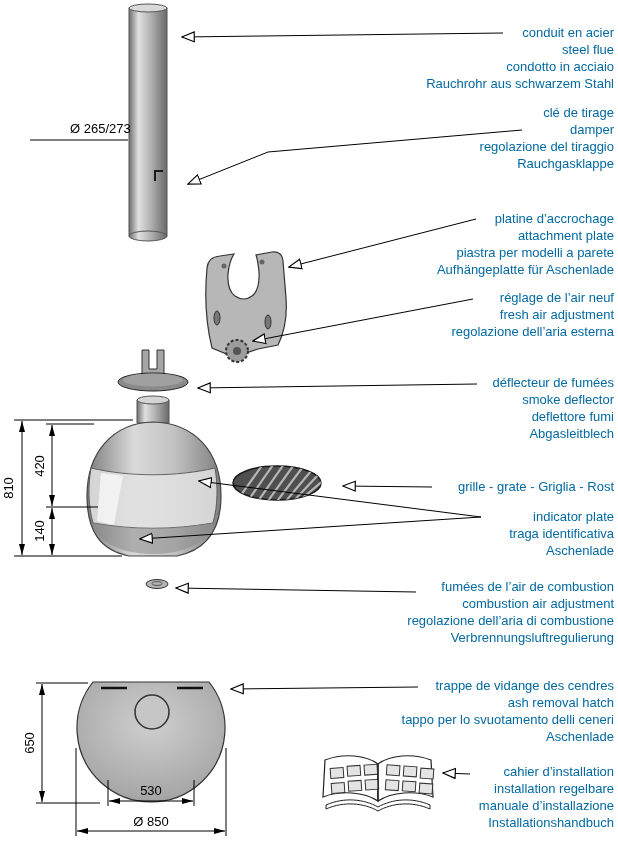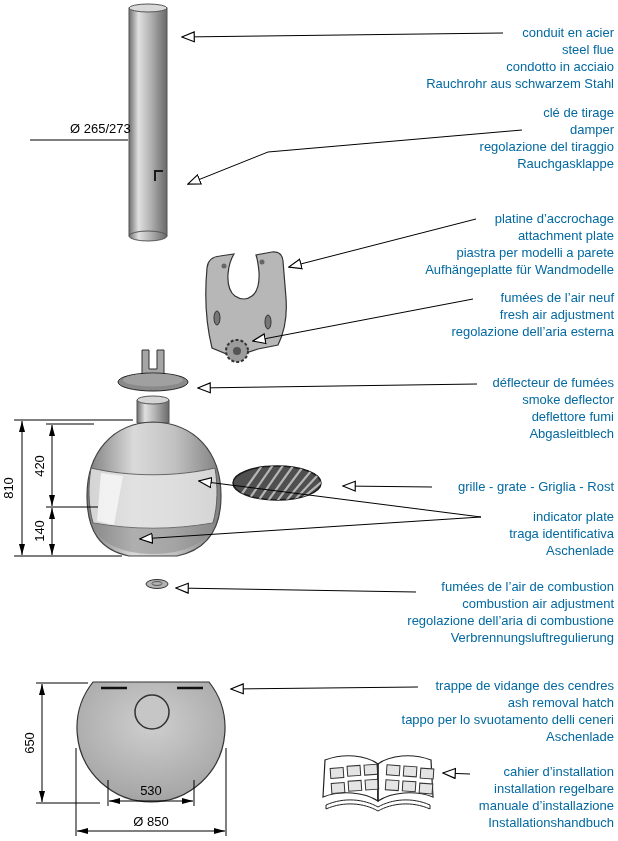--- a/index.html
+++ b/index.html
@@ -185,25 +185,25 @@
   <div>clé de tirage</div>
   <div>damper</div>
   <div>regolazione del tiraggio</div>
   <div>Rauchgasklappe</div>
 </div>
 
 <div class="label" style="top:210px">
   <div>platine d’accrochage</div>
   <div>attachment plate</div>
   <div>piastra per modelli a parete</div>
-  <div>Aufhängeplatte für Wandmodelle</div>
+  <div>Aufhängeplatte für Aschenlade</div>
 </div>
 
 <div class="label" style="top:289px">
-  <div>fumées de l’air neuf</div>
+  <div>réglage de l’air neuf</div>
   <div>fresh air adjustment</div>
   <div>regolazione dell’aria esterna</div>
 </div>
 
 <div class="label" style="top:374px">
   <div>déflecteur de fumées</div>
   <div>smoke deflector</div>
   <div>deflettore fumi</div>
   <div>Abgasleitblech</div>
 </div>

